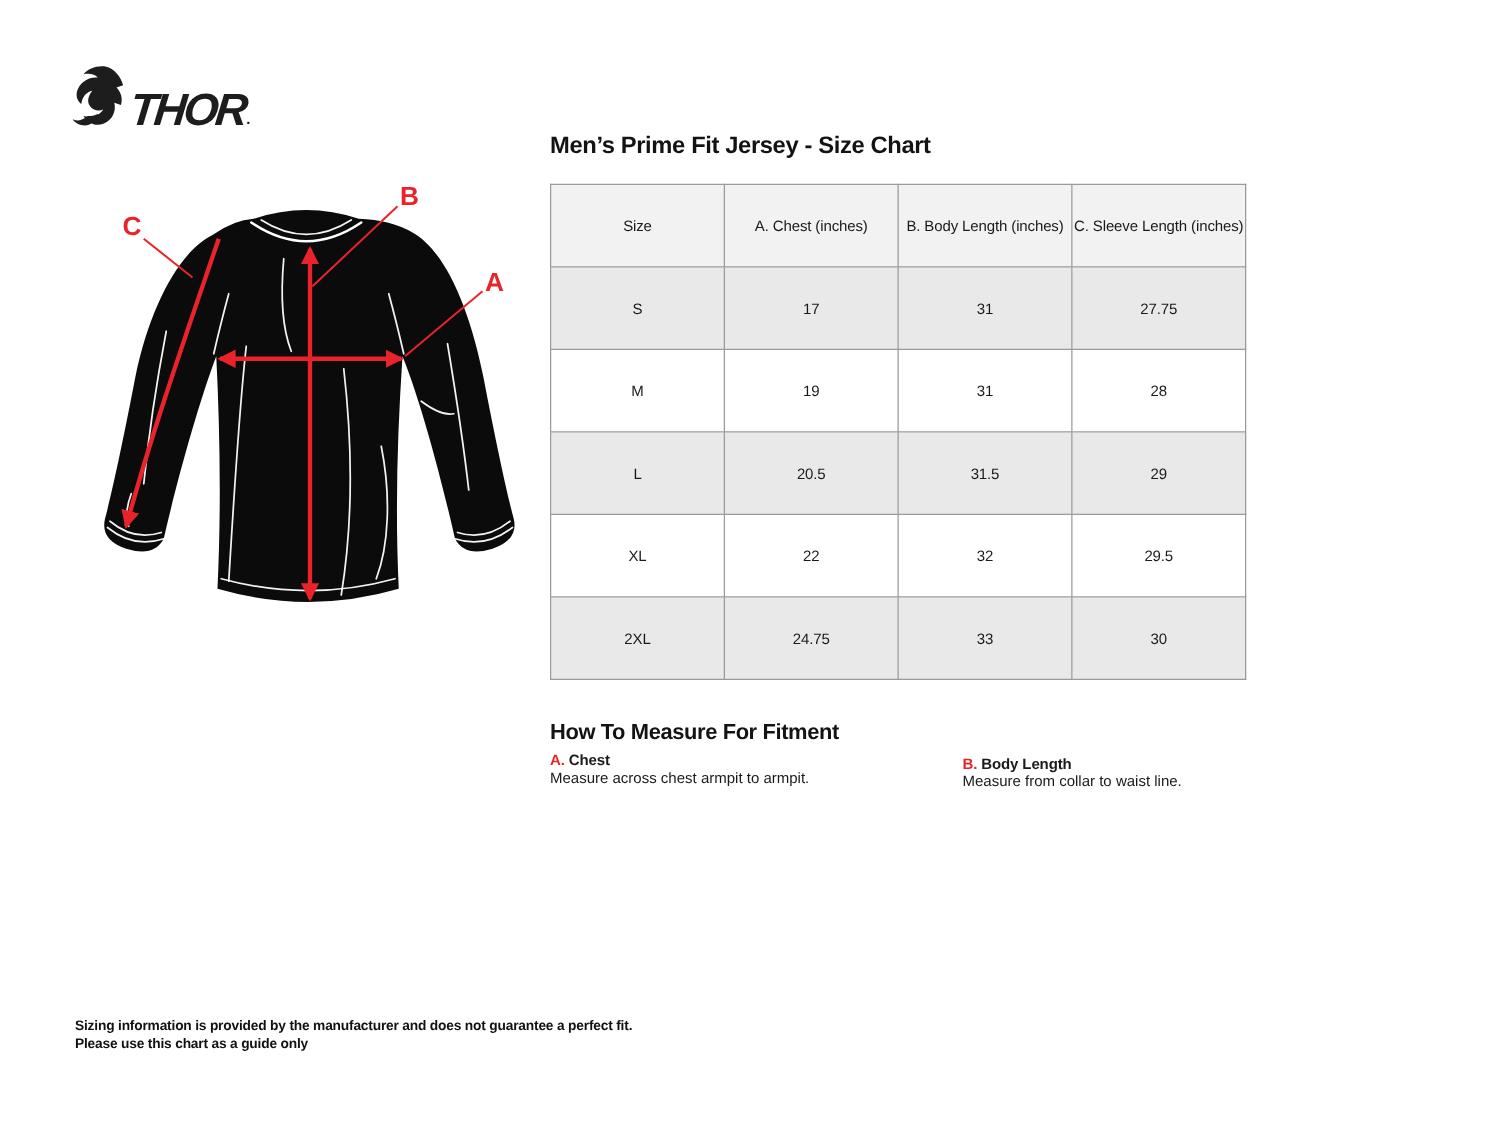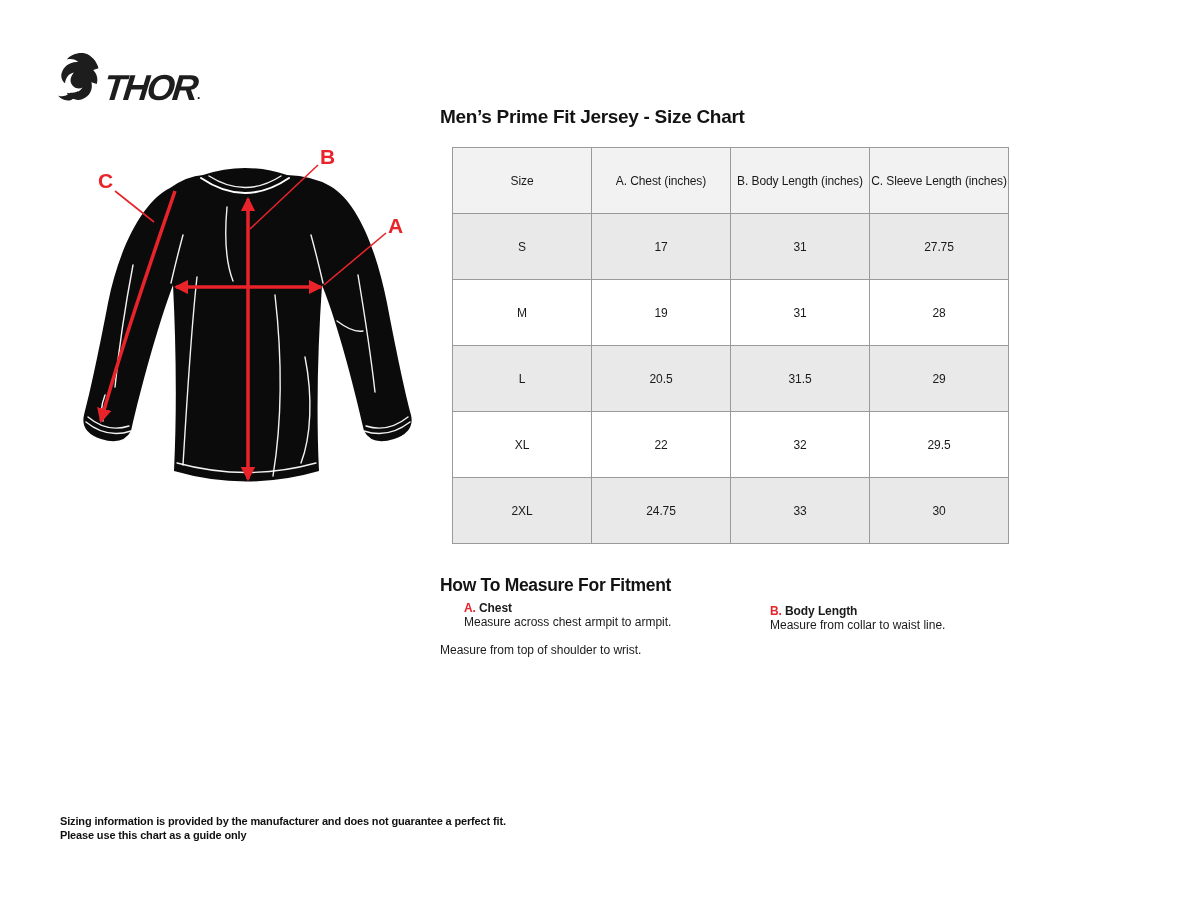--- a/index.html
+++ b/index.html
@@ -36,40 +36,40 @@
   .arrowhead { fill:var(--accent); }
 
   
   .chart-title {
     position:absolute; left:440px; top:106px;
     font-size:19px; font-weight:bold; letter-spacing:-0.3px; color:#131313;
   }
 
   
   .size-table {
-    position:absolute; left:452px; top:147px; width:557px;
+    position:absolute; left:440px; top:147px; width:557px;
     border-collapse:collapse; table-layout:fixed;
   }
   .size-table th, .size-table td {
     border:1px solid #9a9a9a; height:66px; padding:0;
     text-align:center; vertical-align:middle;
     font-size:12px; font-weight:normal; color:#1a1a1a; letter-spacing:-0.1px;
   }
   .size-table thead th { background:#f2f2f2; }
   .size-table tr.alt td { background:#e9e9e9; }
 
   
   .measure-heading {
     position:absolute; left:440px; top:575px;
     font-size:17.5px; font-weight:bold; letter-spacing:-0.3px; color:#131313;text-align:center;
   }
   .measure-item { position:absolute; width:320px; font-size:12px; line-height:14px; color:#1a1a1a; }
   .measure-item .m-label { font-weight:bold; letter-spacing:-0.1px; }
   .measure-item .m-key { color:var(--accent); font-weight:bold; }
-  #measure-a { left:440px; top:601px;margin-left:24px; }
+  #measure-a { left:440px; top:601px; }
   #measure-b { left:770px; top:604px; }
   #measure-c { left:440px; top:643px; }
 
   
   .footer {
     position:absolute; left:60px; top:815px;
     font-size:11px; font-weight:bold; line-height:13.5px;
     letter-spacing:-0.15px; color:#111;
   }
 </style>
@@ -206,19 +206,18 @@
 
 <div class="measure-item" id="measure-b">
   <div class="m-label">
     <span class="m-key">B.</span>
     <span>Body Length</span>
   </div>
   <div>Measure from collar to waist line.</div>
 </div>
 
 <div class="measure-item" id="measure-c">
-  <div>Measure from top of shoulder to wrist.</div>
 </div>
 
 <div class="footer">
   <div>Sizing information is provided by the manufacturer and does not guarantee a perfect fit.</div>
   <div>Please use this chart as a guide only</div>
 </div>
 
 </body></html>

